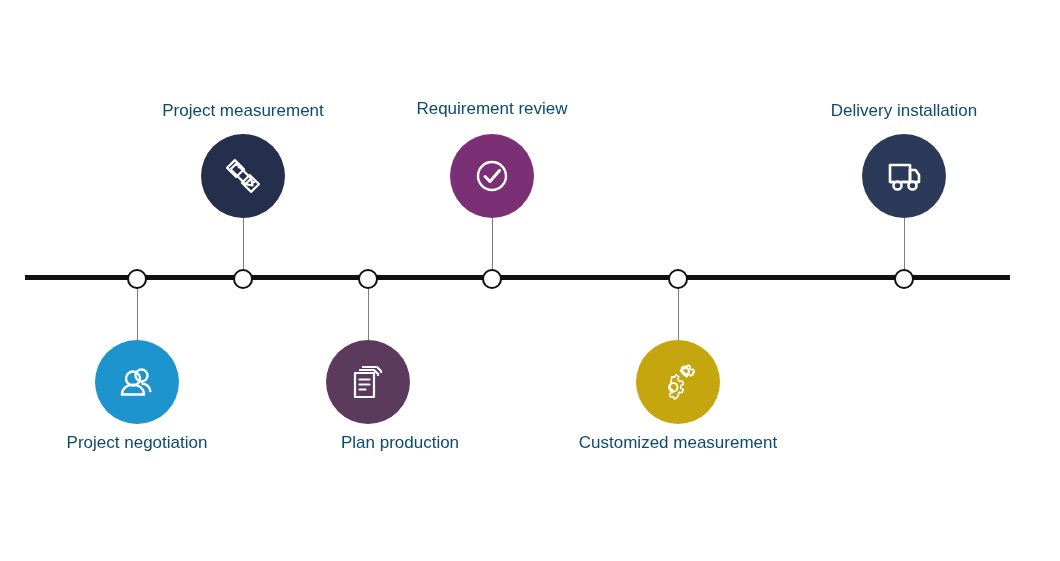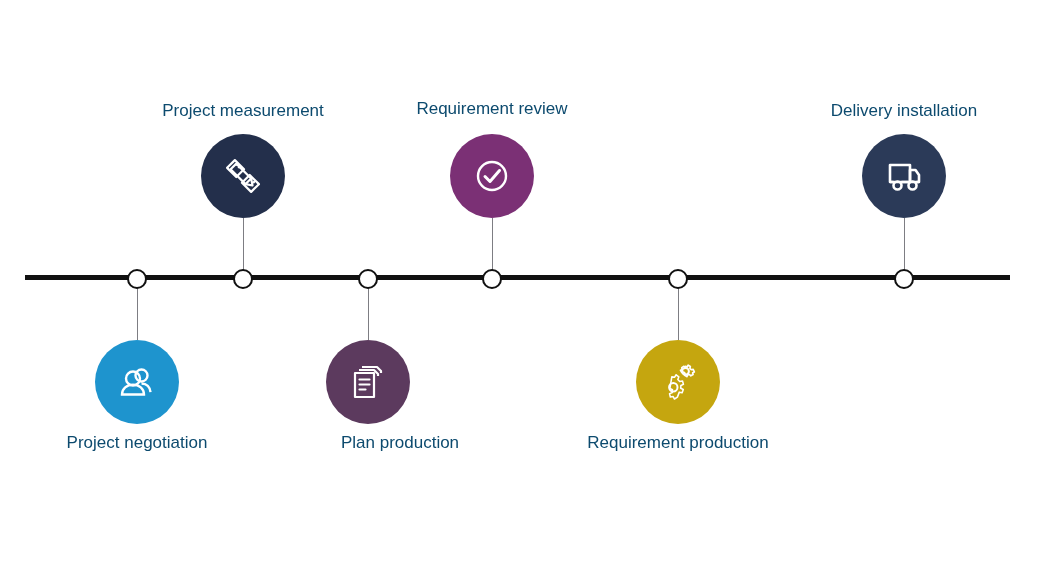--- a/index.html
+++ b/index.html
@@ -142,21 +142,21 @@
               <circle cx="0" cy="-3.2" r="3.4"></circle>
             </g>
             <g transform="translate(18,28)">
               <path d="M-1.5-13l3.6.4 1.9-3.1 3.5 2.6-1.3 3.4 2.4 2.7 3.6-.6 1.2 4.2-3.3 1.5-.2 3.6 3.3 1.6-1.5 4.1-3.6-.8L5.6 13l-3.7 2.4-1.7-3.2-3.6.6-1-4.2 3.4-1.4.3-3.6-3.3-1.7z" transform="scale(0.78)"></path>
               <circle cx="0.3" cy="0.3" r="4.2"></circle>
             </g>
           </svg>
         </span>
       </div>
       <div class="node" style="left: 678px; top: 279px; background: rgb(255, 255, 255); border-color: rgb(17, 17, 17);"></div>
-      <div class="caption" style="left: 678px; top: 432px;">Requirement production</div>
+      <div class="caption" style="left: 678px; top: 432px;">Customized measurement</div>
       <div class="stem" style="left: 904px; background: rgb(125, 125, 131); top: 218px; height: 59px;"></div>
       <div class="bubble" style="left: 904px; top: 134px; background: rgb(43, 58, 88);">
         <span>
           <svg xmlns="http://www.w3.org/2000/svg" width="46" height="46" viewBox="0 0 46 46" fill="none" stroke="#ffffff" stroke-width="2.6" stroke-linejoin="round">
             <path d="M9 12h20v17H9z"></path>
             <path d="M29 17h5.5l3.5 5v7h-9z"></path>
             <circle cx="16.5" cy="32.5" r="4"></circle>
             <circle cx="31.5" cy="32.5" r="4"></circle>
             <path d="M9 29h3.5M20.5 29h7M35.5 29h2.5"></path>
           </svg>

